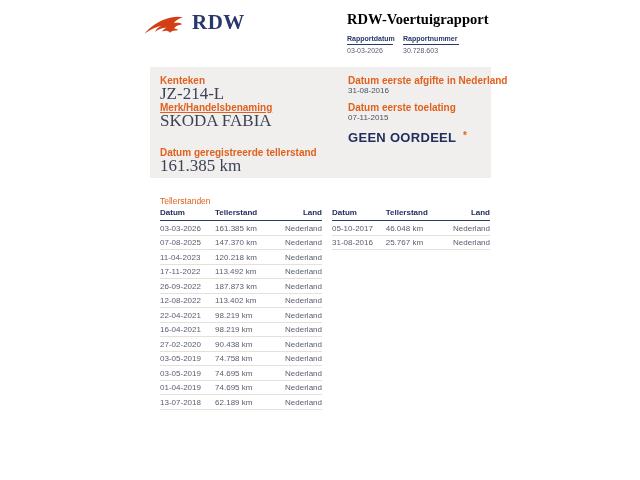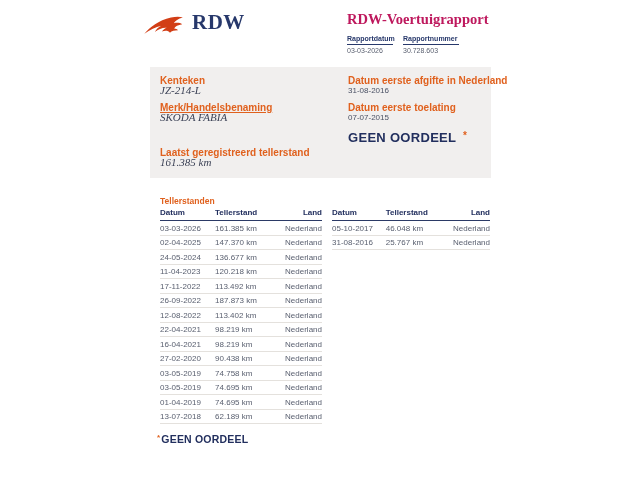--- a/index.html
+++ b/index.html
@@ -8,40 +8,40 @@
   .page { position:relative; width:584px; height:480px; background:#ffffff; }
 
   
   .logo-area { position:absolute; left:143px; top:12px; display:flex; align-items:flex-start; }
   .logo-mark { width:42px; height:28px; }
   .logo-text { font-family:"Liberation Serif", serif; font-weight:700; font-size:21px;
                color:#27386b; letter-spacing:0.5px; margin-left:7px; margin-top:-2px; }
 
   .report-head { position:absolute; left:347px; top:11px; width:146px; }
   .report-title { font-family:"Liberation Serif", serif; font-weight:700; font-size:14.5px;
-                  color:#be185d; white-space:nowrap; }
+                  color:#000000; white-space:nowrap; }
   .meta-row { display:flex; gap:10px; margin-top:7px; }
   .meta-label { font-size:7px; font-weight:700; color:#27386b;
                 border-bottom:1px solid #27386b; padding-bottom:1.5px; }
   .meta-value { font-size:7px; color:#5a6070; margin-top:2px; }
   .meta-col.c1 { width:46px; } .meta-col.c2 { width:56px; }
 
   
   .summary-panel { position:absolute; left:150px; top:67px; width:341px; height:111px;
                    background:#f1efee; }
   .abs { position:absolute; }
   .panel-label { font-size:10px; font-weight:700; color:#e0611e; white-space:nowrap; }
-  .value-serif { font-family:"Liberation Serif", serif; font-size:11px; color:#3d4357;font-style:italic; }
+  .value-serif { font-family:"Liberation Serif", serif; font-size:17px; color:#3d4357; }
   .value-small { font-size:8px; color:#4a5164; }
   .oordeel { font-size:13px; font-weight:800; color:#222f5e; letter-spacing:0.3px; }
   .oordeel-star { font-size:10px; font-weight:700; color:#e0611e; }
 
   
   .section-title { position:absolute; left:160px; top:196px; font-size:8.5px;
-                   font-weight:700; color:#e0611e; }
+                   font-weight:400; color:#e0611e; }
   .odo-table { position:absolute; top:207px; border-collapse:collapse; table-layout:fixed;
                font-size:8px; color:#5a6070; }
   .odo-table.left  { left:160px; width:162px; }
   .odo-table.right { left:332px; width:158px; }
   .odo-table th { font-size:8px; font-weight:700; color:#222f5e; text-align:left;
                   padding:1px 0 3px 0; border-bottom:1.5px solid #2b3a66; }
   .odo-table td { padding:2.5px 0 2px 0; border-bottom:1px solid #e4e1dd; white-space:nowrap; }
   .odo-table .ralign { text-align:right; }
   .col-datum { width:34%; } .col-stand { width:38%; } .col-land { width:28%; }
 
@@ -79,27 +79,27 @@
         <div class="meta-value">30.728.603</div>
       </div>
     </div>
   </div>
 
   <div class="summary-panel">
     <div class="abs panel-label" style="left:10px; top:8px;">Kenteken</div>
     <div class="abs value-serif" style="left:10px; top:17px;">JZ-214-L</div>
     <div class="abs panel-label" style="left:10px; top:35px;text-decoration:underline;">Merk/Handelsbenaming</div>
     <div class="abs value-serif" style="left:10px; top:44px;">SKODA FABIA</div>
-    <div class="abs panel-label" style="left:10px; top:80px;">Laatst geregistreerd tellerstand</div>
+    <div class="abs panel-label" style="left:10px; top:80px;">Datum geregistreerde tellerstand</div>
     <div class="abs value-serif" style="left:10px; top:89px;">161.385 km</div>
 
     <div class="abs panel-label" style="left:198px; top:8px;">Datum eerste afgifte in Nederland</div>
     <div class="abs value-small" style="left:198px; top:19px;">31-08-2016</div>
     <div class="abs panel-label" style="left:198px; top:35px;">Datum eerste toelating</div>
-    <div class="abs value-small" style="left:198px; top:46px;">07-07-2015</div>
+    <div class="abs value-small" style="left:198px; top:46px;">07-11-2015</div>
     <div class="abs oordeel" style="left:198px; top:63px;">GEEN OORDEEL</div>
     <div class="abs oordeel-star" style="left:313px; top:63px;">*</div>
   </div>
 
   <div class="section-title">Tellerstanden</div>
 
   <table class="odo-table left">
     <colgroup>
         <col class="col-datum">
         <col class="col-stand">
@@ -112,27 +112,22 @@
         <th class="ralign">Land</th>
       </tr>
     </thead>
     <tbody>
         <tr>
           <td>03-03-2026</td>
           <td>161.385 km</td>
           <td class="ralign">Nederland</td>
         </tr>
         <tr>
-          <td>02-04-2025</td>
+          <td>07-08-2025</td>
           <td>147.370 km</td>
-          <td class="ralign">Nederland</td>
-        </tr>
-        <tr>
-          <td>24-05-2024</td>
-          <td>136.677 km</td>
           <td class="ralign">Nederland</td>
         </tr>
         <tr>
           <td>11-04-2023</td>
           <td>120.218 km</td>
           <td class="ralign">Nederland</td>
         </tr>
         <tr>
           <td>17-11-2022</td>
           <td>113.492 km</td>
@@ -207,16 +202,15 @@
         </tr>
         <tr>
           <td>31-08-2016</td>
           <td>25.767 km</td>
           <td class="ralign">Nederland</td>
         </tr>
       </tbody>
   </table>
 
   <div class="footnote">
-    <div class="footnote-title"><span class="footnote-marker">*</span><span>GEEN OORDEEL</span></div>
   </div>
 
 </div>
 
 </body></html>

